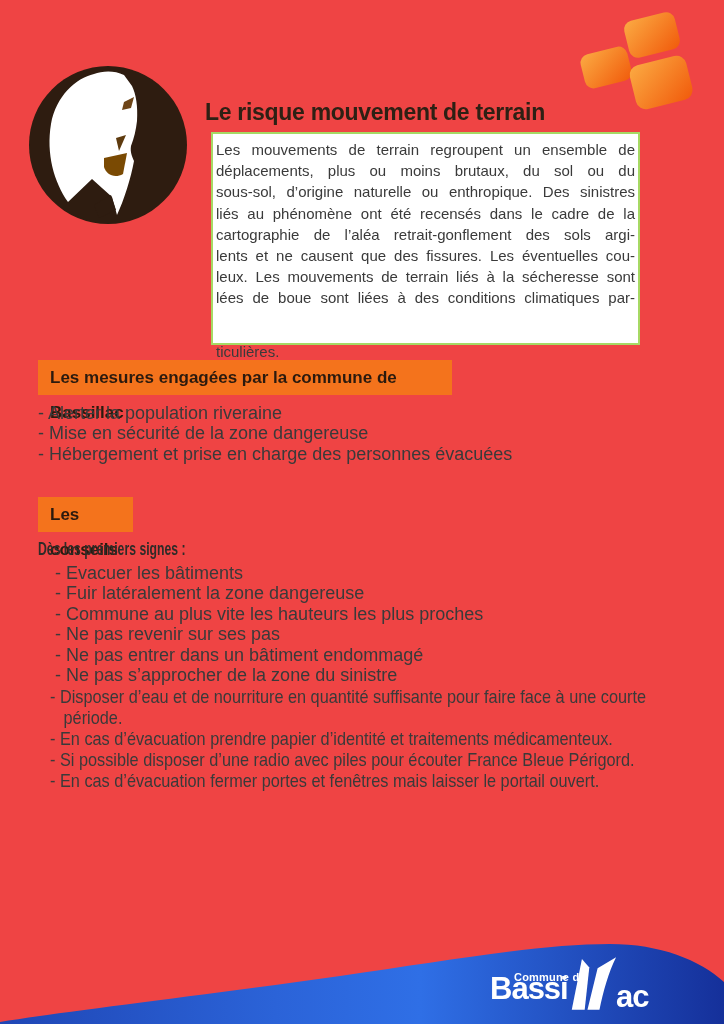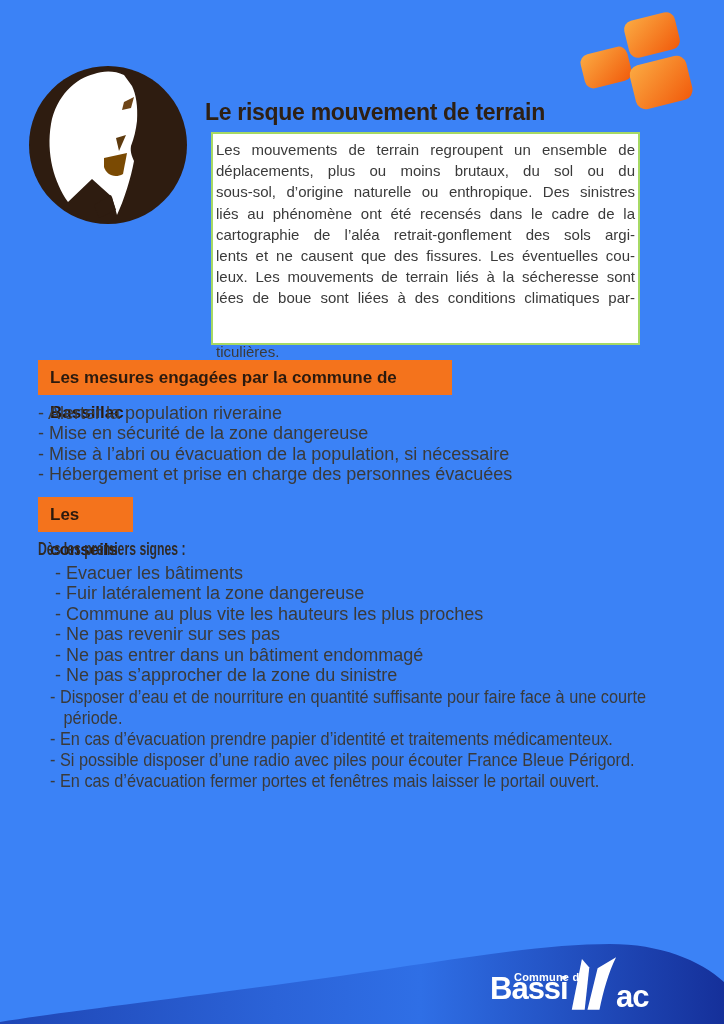--- a/index.html
+++ b/index.html
@@ -1,17 +1,17 @@
 <!DOCTYPE html>
 <html><head>
 <meta charset="utf-8">
 <style>
   html,body{margin:0;padding:0;background:#ffffff;}
   .page{
-    position:relative;width:724px;height:1024px;background:#3b82f6;overflow:hidden;
+    position:relative;width:724px;height:1024px;background:#ef4444;overflow:hidden;
     font-family:"Liberation Sans",sans-serif;color:#3a3a3a;
   }
   
   .tiles{position:absolute;left:574px;top:8px;}
   
   .pictogram{position:absolute;left:28px;top:66px;}
   
   .title{
     position:absolute;left:205px;top:84px;width:480px;
     font-size:23px;font-weight:bold;color:#2e2014;letter-spacing:-0.3px;
@@ -96,21 +96,20 @@
       <div class="jline">lées de boue sont liées à des conditions climatiques par-</div>
       <div class="jline">ticulières.</div>
     </div>
 
   <div class="banner banner-mesures">
     <span>Les mesures engagées par la commune de Bassillac</span>
   </div>
   <div class="list list-mesures">
       <div class="li">- Alerter la population riveraine</div>
       <div class="li">- Mise en sécurité de la zone dangereuse</div>
-      <div class="li">- Mise à l’abri ou évacuation de la population, si nécessaire</div>
       <div class="li">- Hébergement et prise en charge des personnes évacuées</div>
     </div>
 
   <div class="banner banner-conseils">
     <span>Les conseils</span>
   </div>
   <div class="lead">Dès les premiers signes :</div>
   <div class="list list-conseils">
       <div class="li">- Evacuer les bâtiments</div>
       <div class="li">- Fuir latéralement la zone dangereuse</div>

